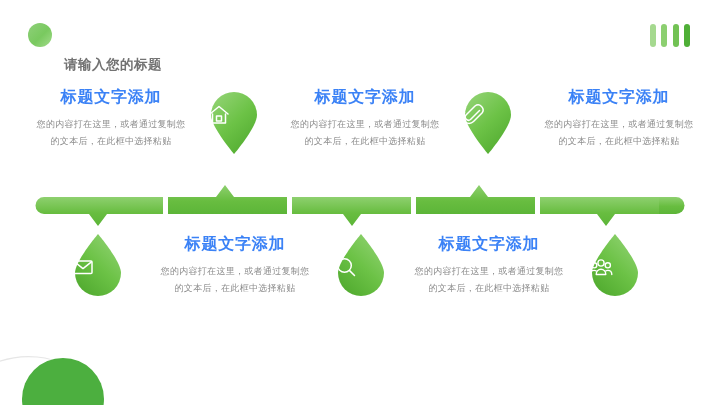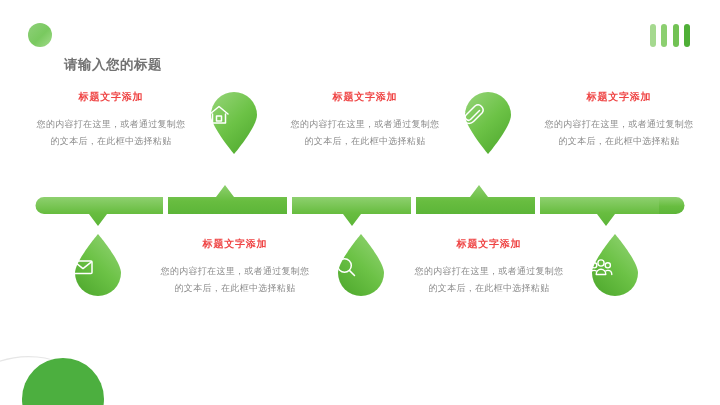--- a/index.html
+++ b/index.html
@@ -101,23 +101,23 @@
   .pin.down .glyph { top: 14px; }   
   .pin.up   .glyph { top: 22px; }   
 
   
   .block {
     position: absolute;
     width: 178px;
     text-align: center;
   }
   .block .b-title {
-    font-size: 10px;
+    font-size: 16px;
     font-weight: bold;
-    color: #ef4444;
+    color: #3b82f6;
     letter-spacing: 0.8px;
     line-height: 22px;
     margin-bottom: 8px;
   }
   .block .b-body {
     font-size: 9px;
     color: #8c8c8c;
     line-height: 17px;
     letter-spacing: 0.3px;
     padding: 0 14px;

